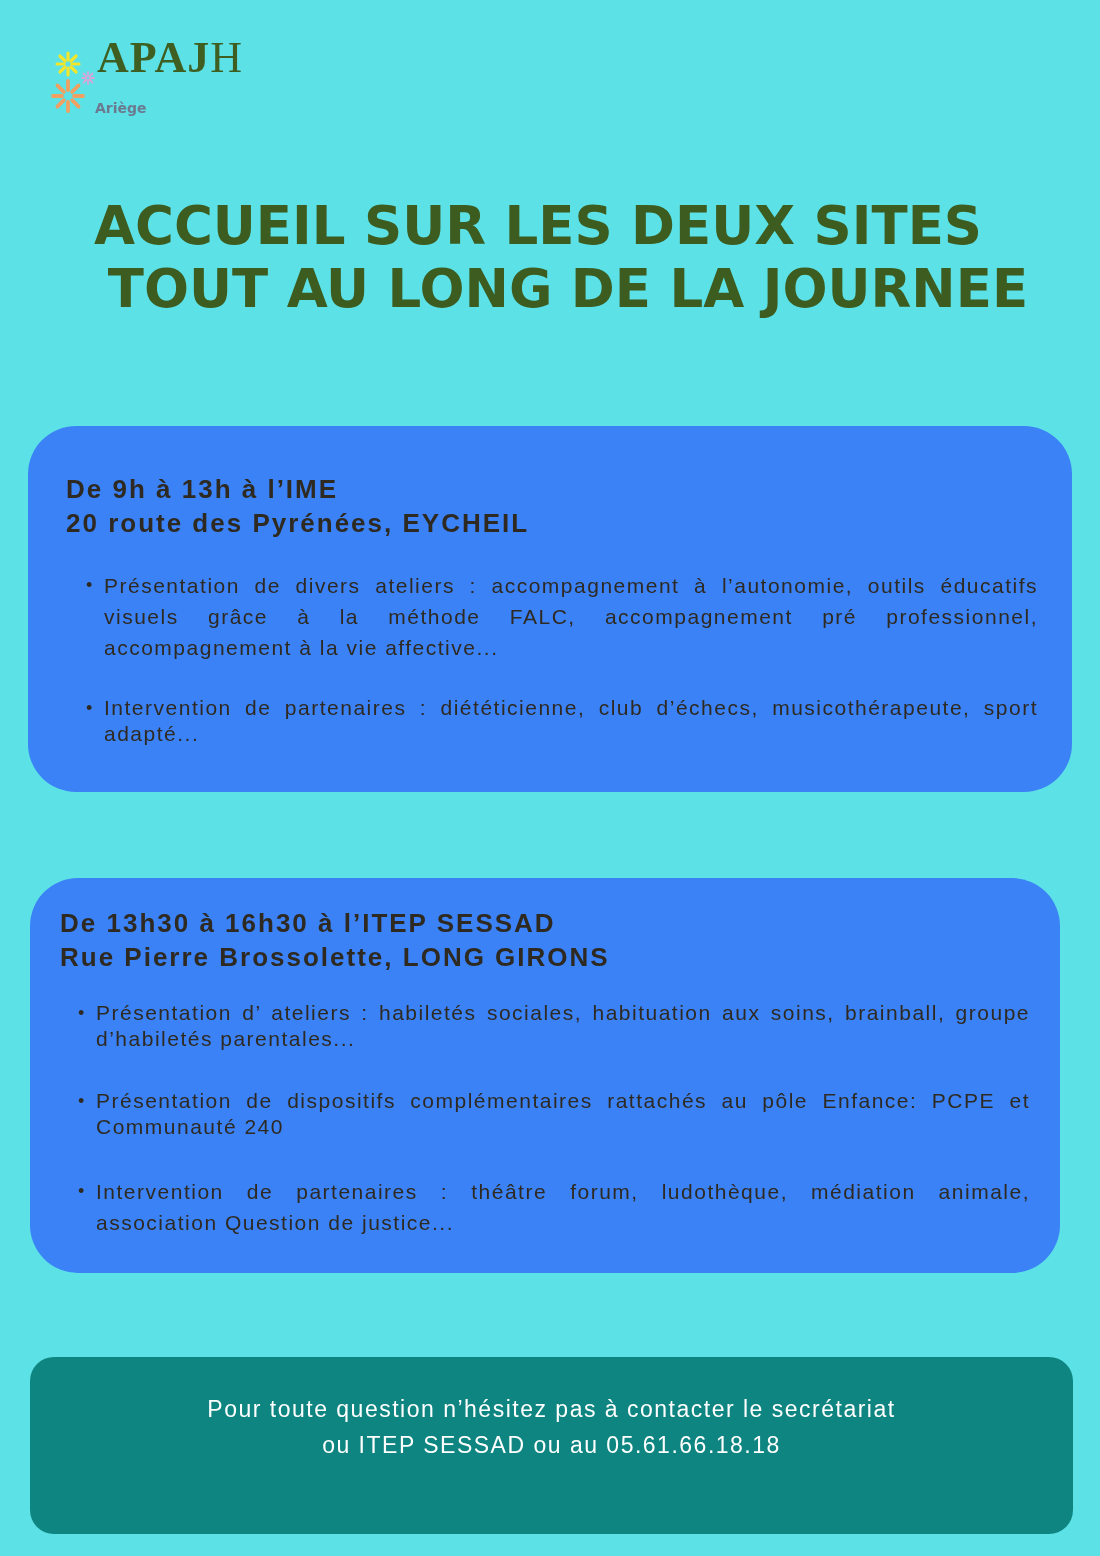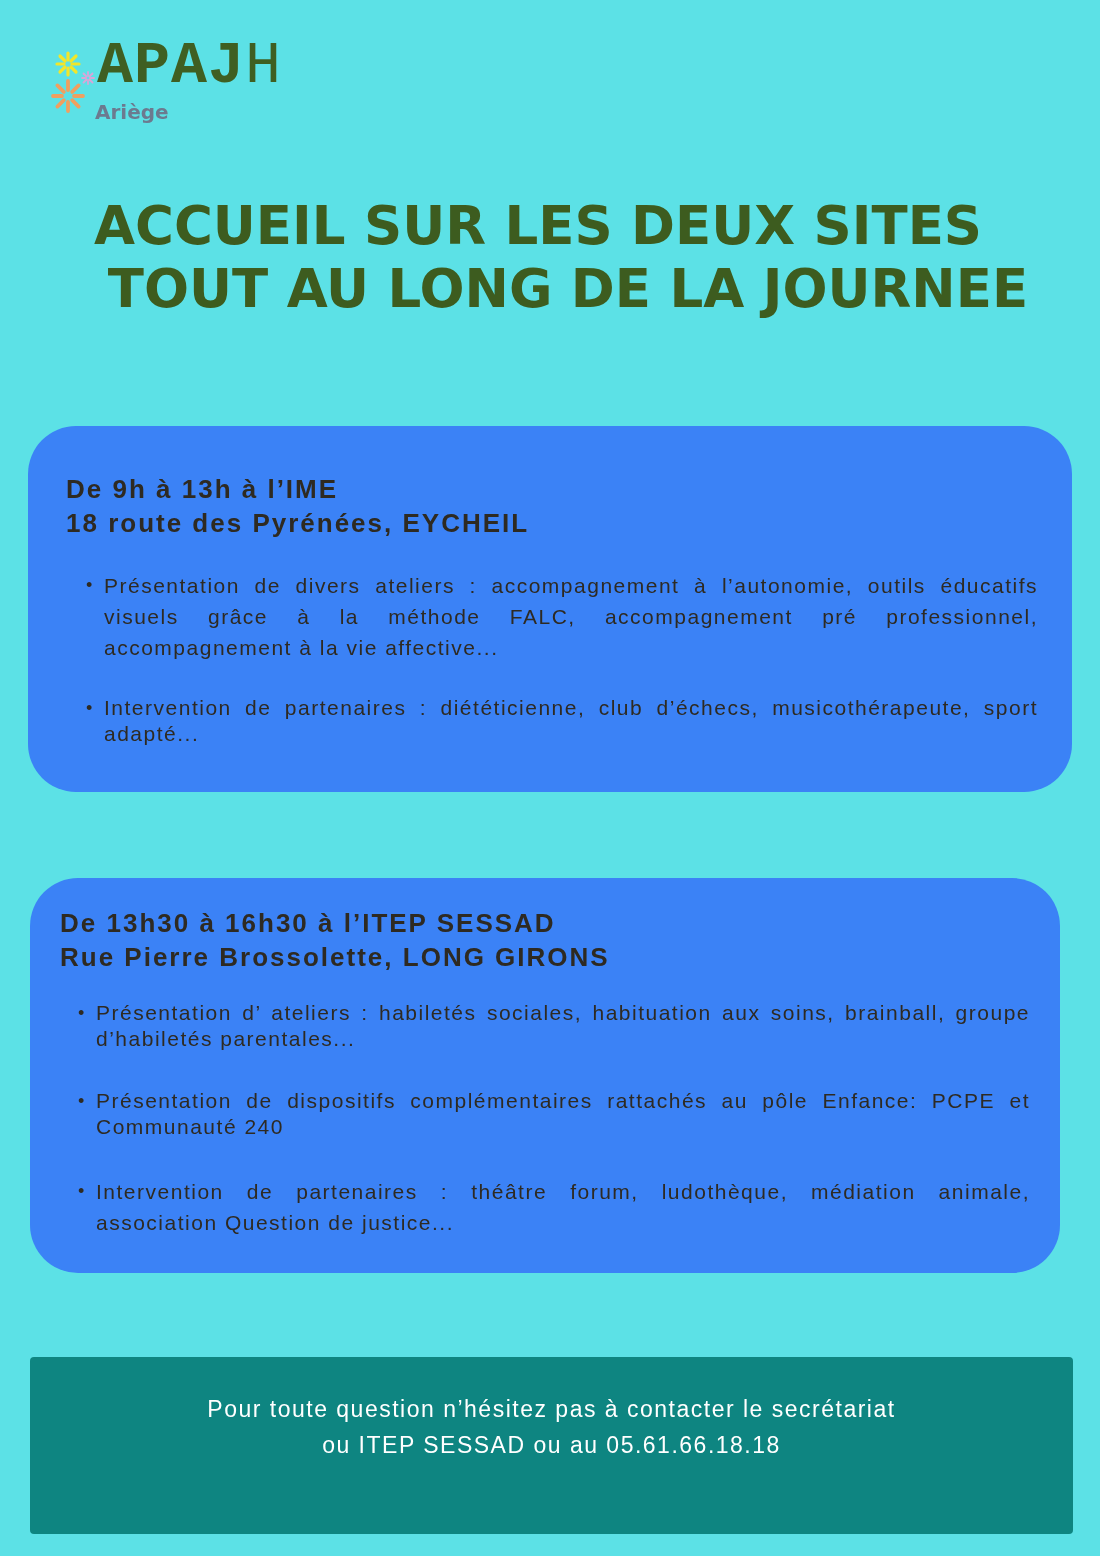--- a/index.html
+++ b/index.html
@@ -21,36 +21,36 @@
       position: absolute;
       left: 0;
       top: 4px;
       width: 48px;
       height: 70px;
     }
     .logo-word {
       position: absolute;
       left: 47px;
       top: -6px;
-      font-family: Liberation Mono, monospace;
-      font-size: 60px;
+      font-family: Liberation Serif, serif;
+      font-size: 44px;
       letter-spacing: 1px;
       color: #3f5f22;
       line-height: 1;
       white-space: nowrap;
     }
     .logo-word .bold { font-weight: bold; }
     .logo-word .light { font-weight: normal; }
     .logo-sub {
       position: absolute;
       left: 45px;
       top: 58px;
       font-family: "DejaVu Sans", sans-serif;
       font-weight: bold;
-      font-size: 20px;
+      font-size: 14px;
       color: #6c7a8f;
     }
     .title {
       position: absolute;
       left: 0;
       top: 194px;
       width: 1100px;
       text-align: center;
       font-family: "DejaVu Sans", sans-serif;
       font-weight: bold;
@@ -107,21 +107,21 @@
       top: 0;
       font-size: 18px;
     }
     .contact {
       position: absolute;
       left: 30px;
       top: 1357px;
       width: 1043px;
       height: 177px;
       background: #0e8581;
-      border-radius: 4px;
+      border-radius: 24px;
       text-align: center;
       color: #ffffff;
       font-family: "Liberation Sans", sans-serif;
       font-size: 23px;
       letter-spacing: 1.5px;
       line-height: 36px;
       padding-top: 34px;
     }
     .contact span { display: block; }
   </style>
@@ -171,21 +171,21 @@
 </div>
 
 <h1 class="title">
   <span class="line1">ACCUEIL SUR LES DEUX SITES</span>
   <span class="line2">TOUT AU LONG DE LA JOURNEE</span>
 </h1>
 
 <section class="card card1">
   <h2 class="card-heading">
     <span>De 9h à 13h à l’IME</span>
-    <span>18 route des Pyrénées, EYCHEIL</span>
+    <span>20 route des Pyrénées, EYCHEIL</span>
   </h2>
   <ul class="bullets">
     <li class="bullet b1">
       <span class="dot">•</span>
       <span>Présentation de divers ateliers :  accompagnement à l’autonomie, outils éducatifs visuels grâce à la méthode FALC, accompagnement pré professionnel, accompagnement à la vie affective...</span>
     </li>
     <li class="bullet b2">
       <span class="dot">•</span>
       <span>Intervention de partenaires : diététicienne, club d’échecs, musicothérapeute, sport adapté...</span>
     </li>

